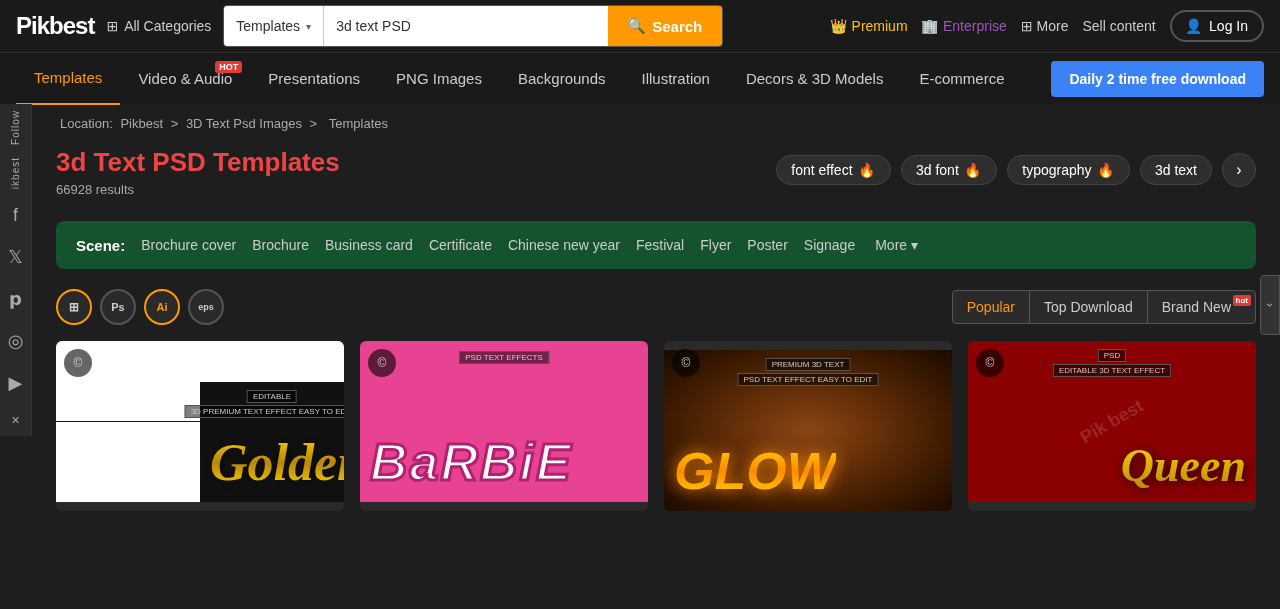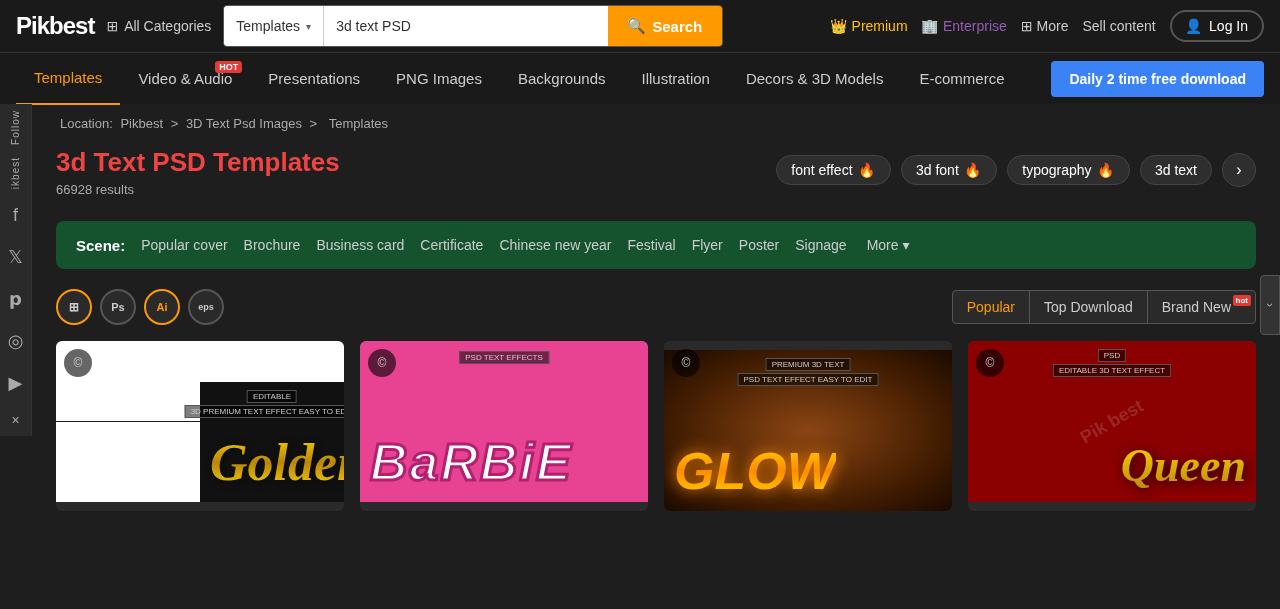--- a/index.html
+++ b/index.html
@@ -624,21 +624,21 @@
         <span>3d text</span>
       </div>
       <div class="tag-arrow">
         <span>›</span>
       </div>
     </div>
   </div>
 
   <div class="scene-row">
     <span class="scene-label">Scene:</span>
-    <span class="scene-item">Popular cover</span>
+    <span class="scene-item">Brochure cover</span>
     <span class="scene-item">Brochure</span>
     <span class="scene-item">Business card</span>
     <span class="scene-item">Certificate</span>
     <span class="scene-item">Chinese new year</span>
     <span class="scene-item">Festival</span>
     <span class="scene-item">Flyer</span>
     <span class="scene-item">Poster</span>
     <span class="scene-item">Signage</span>
     <div class="more-btn">
       <span>More</span>

